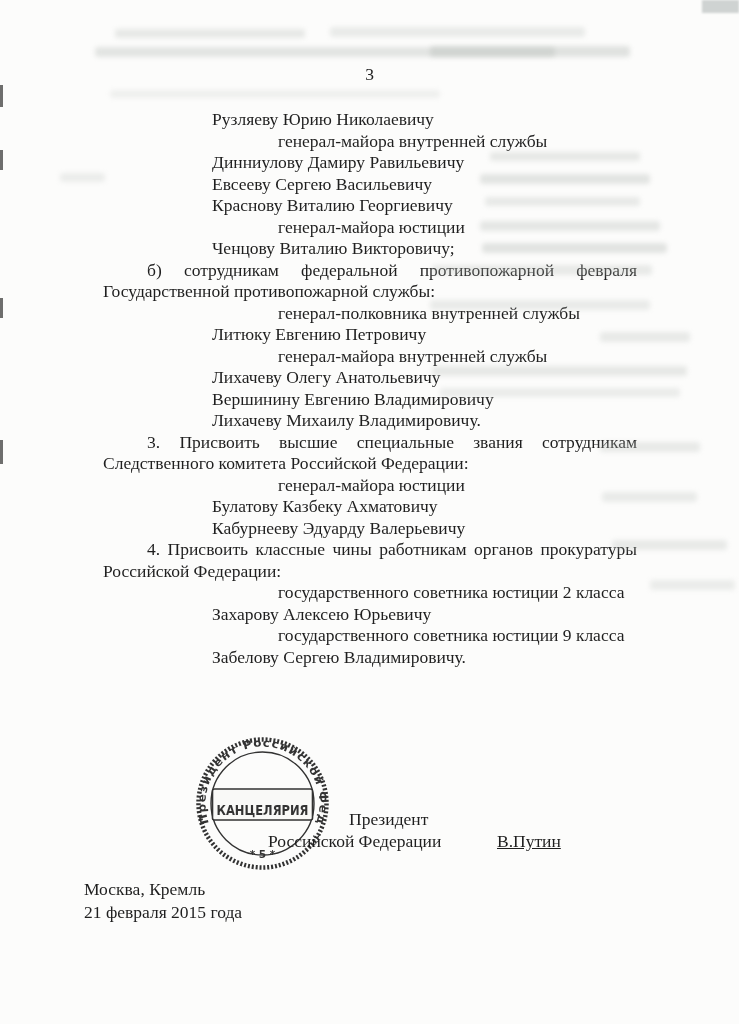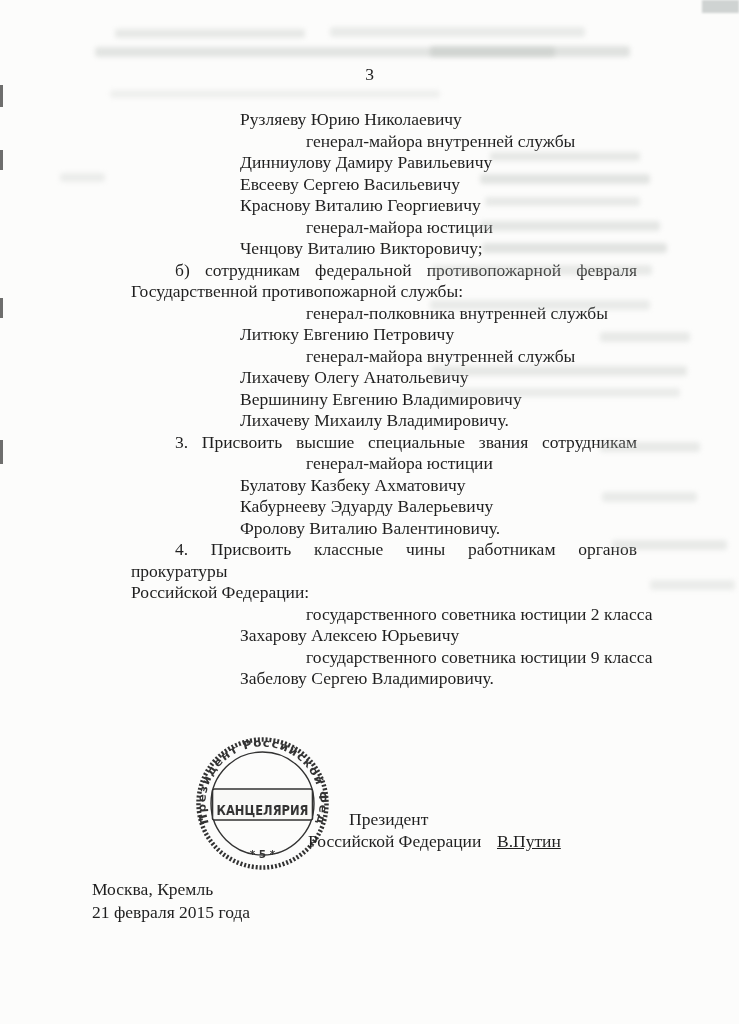--- a/index.html
+++ b/index.html
@@ -13,31 +13,31 @@
     color:#1f1f1f;
   }
   .page-number{
     position:absolute;top:64px;left:0;width:739px;
     text-align:center;font-size:17.5px;
   }
   .doc-body{
     position:absolute;left:103px;top:109px;width:534px;
     font-size:17.5px;line-height:21.5px;
   }
-  .line{min-height:21.5px;white-space:nowrap;margin-left:28px;}
+  .line{min-height:21.5px;white-space:nowrap;}
   .line.name{padding-left:109px;}
   .line.rank{padding-left:175px;}
   .line.pjust{white-space:normal;text-indent:44px;text-align:justify;text-align-last:justify;}
   .line.pcont{}
   .signature{position:absolute;left:0;top:0;width:739px;height:0;font-size:17.5px;}
   .sig-line1{position:absolute;left:313px;top:809px;margin-left:36px;}
-  .sig-line2{position:absolute;left:268px;top:831px;margin-left:40px;}
+  .sig-line2{position:absolute;left:268px;top:831px;}
   .sig-name{position:absolute;left:497px;top:831px;text-decoration:underline;}
   .footer{
-    position:absolute;left:92px;top:878px;
+    position:absolute;left:84px;top:878px;
     font-size:17.5px;line-height:22.5px;
   }
   .stamp{
     position:absolute;left:190px;top:731px;width:145px;height:145px;
     mix-blend-mode:multiply;opacity:.9;
   }
   .stamp text{font-family:"DejaVu Sans", sans-serif;font-weight:bold;fill:#1c1c1c;}
   
   .sm{position:absolute;background:#b9beba;filter:blur(2.5px);opacity:.32;border-radius:3px;}
   .edge{position:absolute;background:#4a4a4a;opacity:.8;}
@@ -60,24 +60,24 @@
       <div class="line name">Ченцову Виталию Викторовичу;</div>
       <div class="line pjust">б) сотрудникам федеральной противопожарной февраля</div>
       <div class="line pcont">Государственной противопожарной службы:</div>
       <div class="line rank">генерал-полковника внутренней службы</div>
       <div class="line name">Литюку Евгению Петровичу</div>
       <div class="line rank">генерал-майора внутренней службы</div>
       <div class="line name">Лихачеву Олегу Анатольевичу</div>
       <div class="line name">Вершинину Евгению Владимировичу</div>
       <div class="line name">Лихачеву Михаилу Владимировичу.</div>
       <div class="line pjust">3. Присвоить высшие специальные звания сотрудникам</div>
+      <div class="line pcont">Следственного комитета Российской Федерации:</div>
       <div class="line rank">генерал-майора юстиции</div>
       <div class="line name">Булатову Казбеку Ахматовичу</div>
       <div class="line name">Кабурнееву Эдуарду Валерьевичу</div>
-      <div class="line name">Фролову Виталию Валентиновичу.</div>
       <div class="line pjust">4. Присвоить классные чины работникам органов прокуратуры</div>
       <div class="line pcont">Российской Федерации:</div>
       <div class="line rank">государственного советника юстиции 2 класса</div>
       <div class="line name">Захарову Алексею Юрьевичу</div>
       <div class="line rank">государственного советника юстиции 9 класса</div>
       <div class="line name">Забелову Сергею Владимировичу.</div>
     </div>
 
   <svg class="stamp" viewBox="0 0 145 145">
     <circle cx="72.5" cy="72.5" r="64" fill="none" stroke="#1c1c1c" stroke-width="4.5" stroke-dasharray="2 1.9"></circle>

